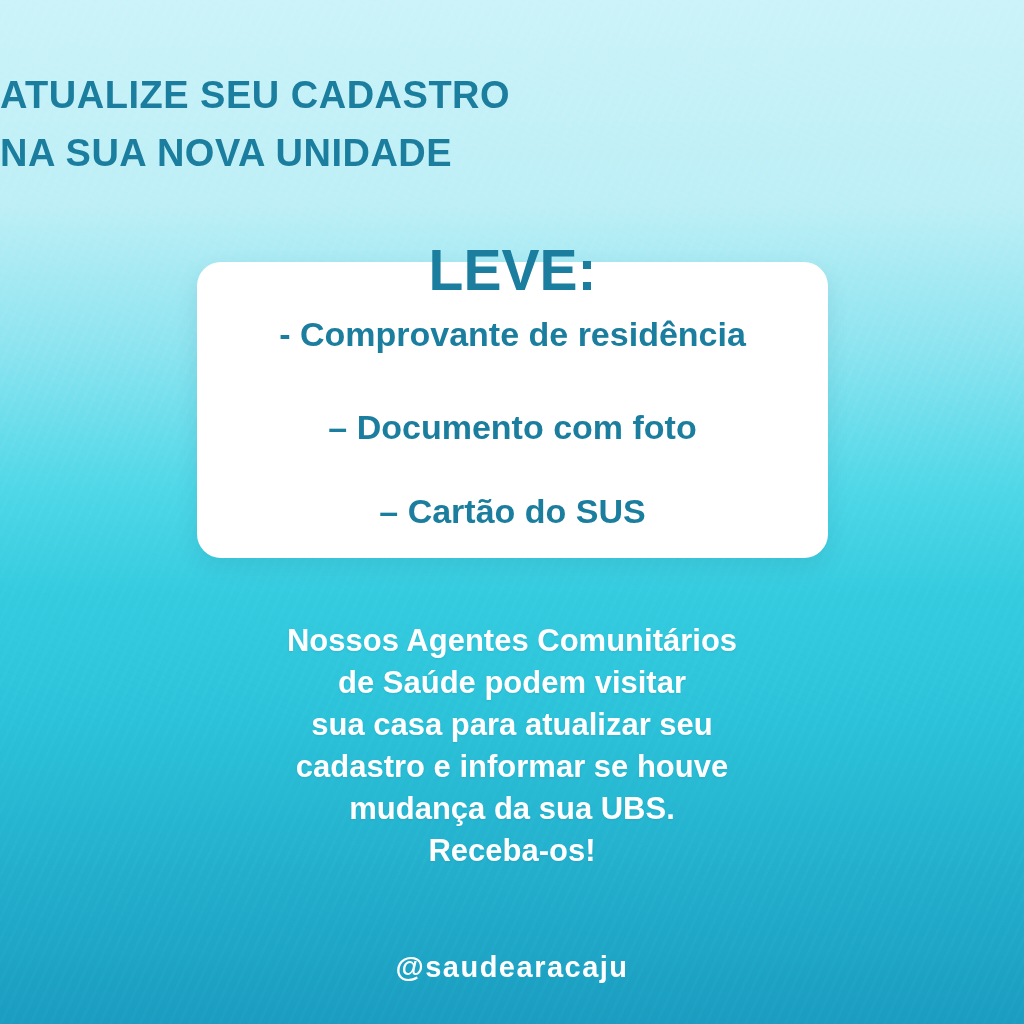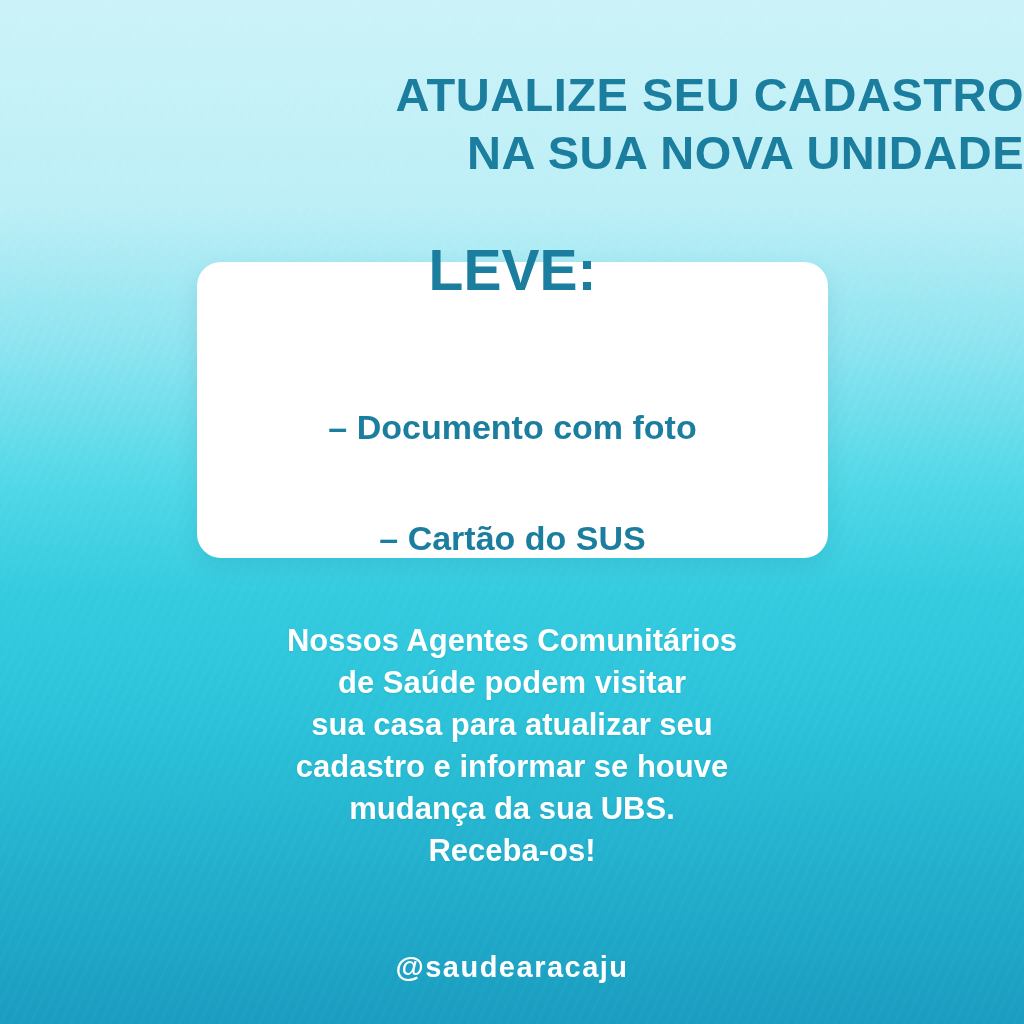--- a/index.html
+++ b/index.html
@@ -32,23 +32,23 @@
     background:
       repeating-linear-gradient(115deg, rgba(255,255,255,0.035) 0 3px, rgba(255,255,255,0) 3px 9px),
       repeating-linear-gradient(25deg, rgba(0,80,110,0.02) 0 2px, rgba(0,0,0,0) 2px 7px);
     mix-blend-mode: overlay;
   }
   .headline {
     position: absolute;
     top: 66px;
     left: 0;
     width: 100%;
-    text-align: right;
+    text-align: left;
     font-weight: 800;
-    font-size: 47px;
+    font-size: 38px;
     line-height: 58px;
     letter-spacing: 0.5px;
     color: #1b7e9e;
     z-index: 2;
   }
   .card {
     position: absolute;
     left: 197px;
     top: 262px;
     width: 631px;
@@ -75,21 +75,21 @@
     left: 0;
     width: 100%;
     text-align: center;
     font-weight: 700;
     font-size: 34px;
     line-height: 44px;
     color: #1b7e9e;
   }
   .card-item.item-0 { top: 50px; }
   .card-item.item-1 { top: 143px; }
-  .card-item.item-2 { top: 227px; margin-top: 27px; }
+  .card-item.item-2 { top: 227px; }
   .info-paragraph {
     position: absolute;
     top: 620px;
     left: 0;
     width: 100%;
     text-align: center;
     font-weight: 700;
     font-size: 31px;
     line-height: 42px;
     color: #ffffff;
@@ -117,20 +117,21 @@
 
 <div class="poster">
 
   <div class="headline">
     <div>ATUALIZE SEU CADASTRO</div>
     <div>NA SUA NOVA UNIDADE</div>
   </div>
 
   <div class="card">
     <div class="card-heading">LEVE:</div>
+    <div class="card-item item-0">- Comprovante de residência</div>
     <div class="card-item item-1">– Documento com foto</div>
     <div class="card-item item-2">– Cartão do SUS</div>
   </div>
 
   <div class="info-paragraph">Nossos Agentes Comunitários
 de Saúde podem visitar
 sua casa para atualizar seu
 cadastro e informar se houve
 mudança da sua UBS.
 Receba-os!</div>

